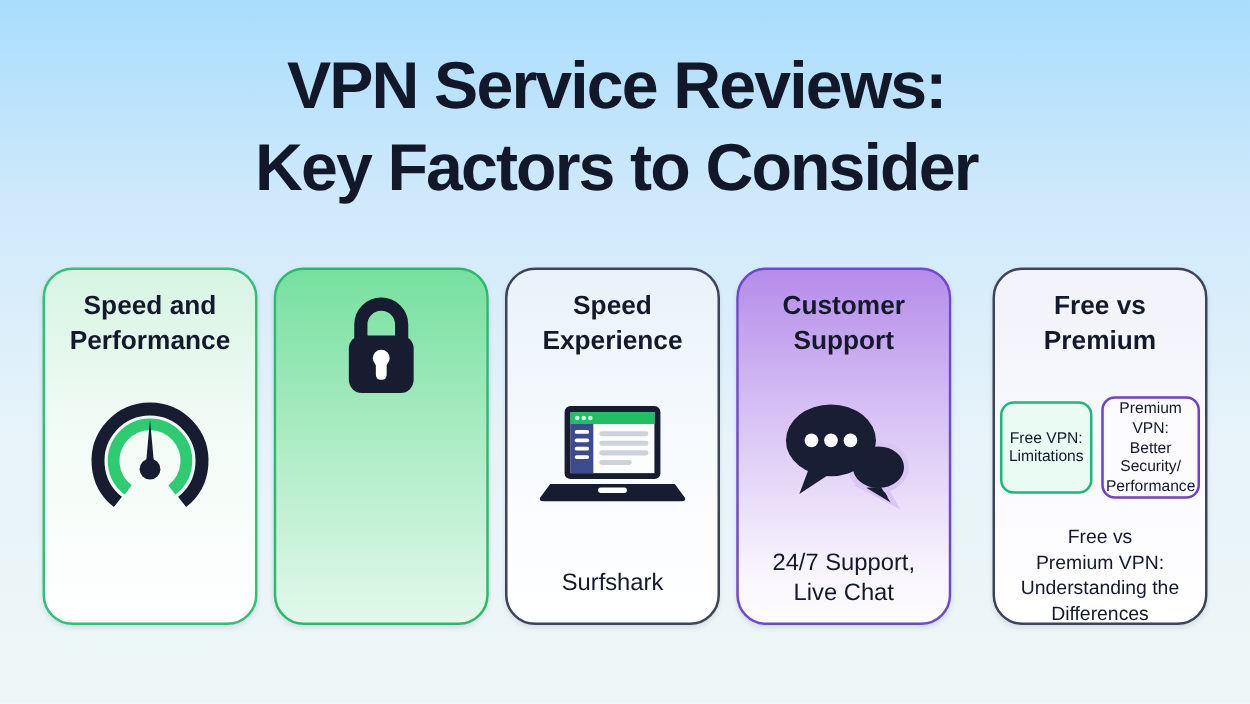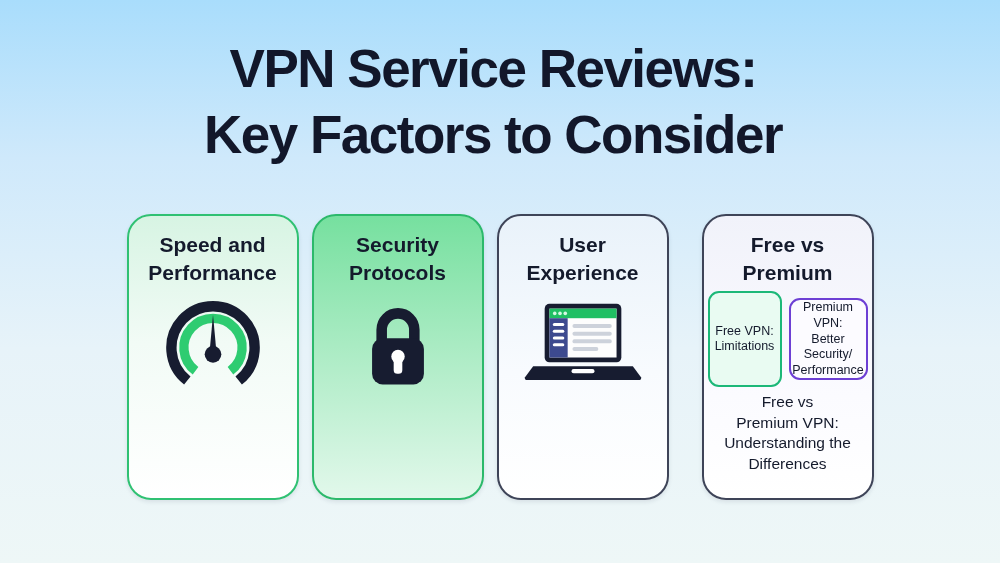--- a/index.html
+++ b/index.html
@@ -33,20 +33,21 @@
     gap: 13px;
   }
   .card {
     width: 172px; height: 286px;
     border-radius: 24px;
     border: 2px solid;
     display: flex;
     flex-direction: column;
     align-items: center;
     box-shadow: 0 2px 4px rgba(25,40,70,.10);
+    gap: 21px;
   }
   .card-title {
     margin-top: 15px;
     text-align: center;
     font-size: 21px;
     font-weight: 700;
     line-height: 1.32;
     color: #141a2c;
     white-space: pre-line;
   }
@@ -91,21 +92,21 @@
     display: flex;
     align-items: center;
     justify-content: center;
     text-align: center;
     font-size: 12.5px;
     font-weight: 500;
     line-height: 1.25;
     color: #141a2c;
     white-space: pre-line;
   }
-  .subbox-free    { border-color: #1cb878; background: #e9fbf2; width: 74px; height: 96px; }
+  .subbox-free    { border-color: #1cb878; background: #e9fbf2; width: 74px; height: 74px; }
   .subbox-premium { border-color: #6d3fd4; background: #fcfbff; width: 79px; height: 82px; }
 </style>
 </head>
 <body>
 
 <div class="canvas">
 
   <div class="title">VPN Service Reviews:
 Key Factors to Consider</div>
 
@@ -118,34 +119,32 @@
         <svg width="104" height="104" viewBox="0 0 100 100" aria-hidden="true">
           <path d="M 25.3 83.2 A 40 40 0 1 1 74.7 83.2" fill="none" stroke="#171c30" stroke-width="10"></path>
           <path d="M 33.2 73.9 A 28 28 0 1 1 66.8 73.9" fill="none" stroke="#2ecc71" stroke-width="9"></path>
           <path d="M 46.6 57 L 50 20 L 53.4 57 Z" fill="#171c30"></path>
           <circle cx="50" cy="58" r="8" fill="#171c30"></circle>
         </svg>
       </div>
     </div>
 
     <div class="card card-security">
-      <div class="card-title">Security
-Protocols</div>
       <div class="icon-box">
         <svg width="96" height="96" viewBox="0 0 100 100" aria-hidden="true">
           <path d="M 33 48 V 33 a 17 17 0 0 1 34 0 V 48" fill="none" stroke="#171c30" stroke-width="11" stroke-linejoin="round"></path>
           <rect x="23" y="42" width="54" height="48" rx="11" fill="#171c30"></rect>
           <circle cx="50" cy="61" r="7" fill="#ffffff"></circle>
           <rect x="45.5" y="62" width="9" height="17" rx="4" fill="#ffffff"></rect>
         </svg>
       </div>
     </div>
 
     <div class="card card-ux">
-      <div class="card-title">User
+      <div class="card-title">Speed
 Experience</div>
       <div class="icon-box">
         <svg width="126" height="92" viewBox="0 0 130 96" aria-hidden="true">
           <rect x="25" y="4" width="80" height="61" rx="5" fill="#171c30"></rect>
           <rect x="30" y="9" width="70" height="51" fill="#fdfdfd"></rect>
           <rect x="30" y="9" width="70" height="10" fill="#1fbf63"></rect>
           <circle cx="35.5" cy="14" r="1.9" fill="#e8fff1" opacity="0.9"></circle>
           <circle cx="41" cy="14" r="1.9" fill="#e8fff1" opacity="0.9"></circle>
           <circle cx="46.5" cy="14" r="1.9" fill="#e8fff1" opacity="0.9"></circle>
           <rect x="30" y="19" width="19" height="41" fill="#3d4a8f"></rect>
@@ -154,22 +153,41 @@
           <rect x="33.5" y="38" width="12" height="3.2" rx="1.6" fill="#ffffff"></rect>
           <rect x="33.5" y="45" width="12" height="3.2" rx="1.6" fill="#ffffff"></rect>
           <rect x="54" y="25" width="41" height="4.2" rx="2" fill="#cdd2db"></rect>
           <rect x="54" y="33" width="41" height="4.2" rx="2" fill="#cdd2db"></rect>
           <rect x="54" y="41" width="41" height="4.2" rx="2" fill="#cdd2db"></rect>
           <rect x="54" y="49" width="27" height="4.2" rx="2" fill="#cdd2db"></rect>
           <path d="M 13 69 L 117 69 L 125.5 80.5 Q 126.5 83.5 122.5 83.5 L 7.5 83.5 Q 3.5 83.5 4.5 80.5 Z" fill="#171c30"></path>
           <rect x="53" y="72" width="24" height="4.5" rx="2.2" fill="#ffffff"></rect>
         </svg>
       </div>
-    </div>
-
+      <div class="card-detail">Surfshark</div>
+    </div>
+
+    <div class="card card-support">
+      <div class="card-title">Customer
+Support</div>
+      <div class="icon-box">
+        <svg width="112" height="100" viewBox="0 0 115 100" aria-hidden="true">
+          <path d="M 90 74 L 99 90 L 72 76 Z" fill="#1a1e35" stroke="#d9c6f3" stroke-width="4"></path>
+          <ellipse cx="86" cy="60" rx="23" ry="19" fill="#1a1e35" stroke="#d9c6f3" stroke-width="4"></ellipse>
+          <path d="M 30 58 L 21 82 L 50 63 Z" fill="#1a1e35"></path>
+          <ellipse cx="47" cy="38" rx="37" ry="29.5" fill="#1a1e35"></ellipse>
+          <circle cx="31" cy="38" r="5.6" fill="#ffffff"></circle>
+          <circle cx="47" cy="38" r="5.6" fill="#ffffff"></circle>
+          <circle cx="63" cy="38" r="5.6" fill="#ffffff"></circle>
+          <path d="M 88 76 L 96 89 L 76 77 Z" fill="#1a1e35"></path>
+        </svg>
+      </div>
+      <div class="card-detail">24/7 Support,
+Live Chat</div>
+    </div>
 
     <div class="card card-freeprem">
       <div class="card-title">Free vs
 Premium</div>
       <div class="subboxes">
         <div class="subbox subbox-free">Free VPN:
 Limitations</div>
         <div class="subbox subbox-premium">Premium VPN:
 Better
 Security/

